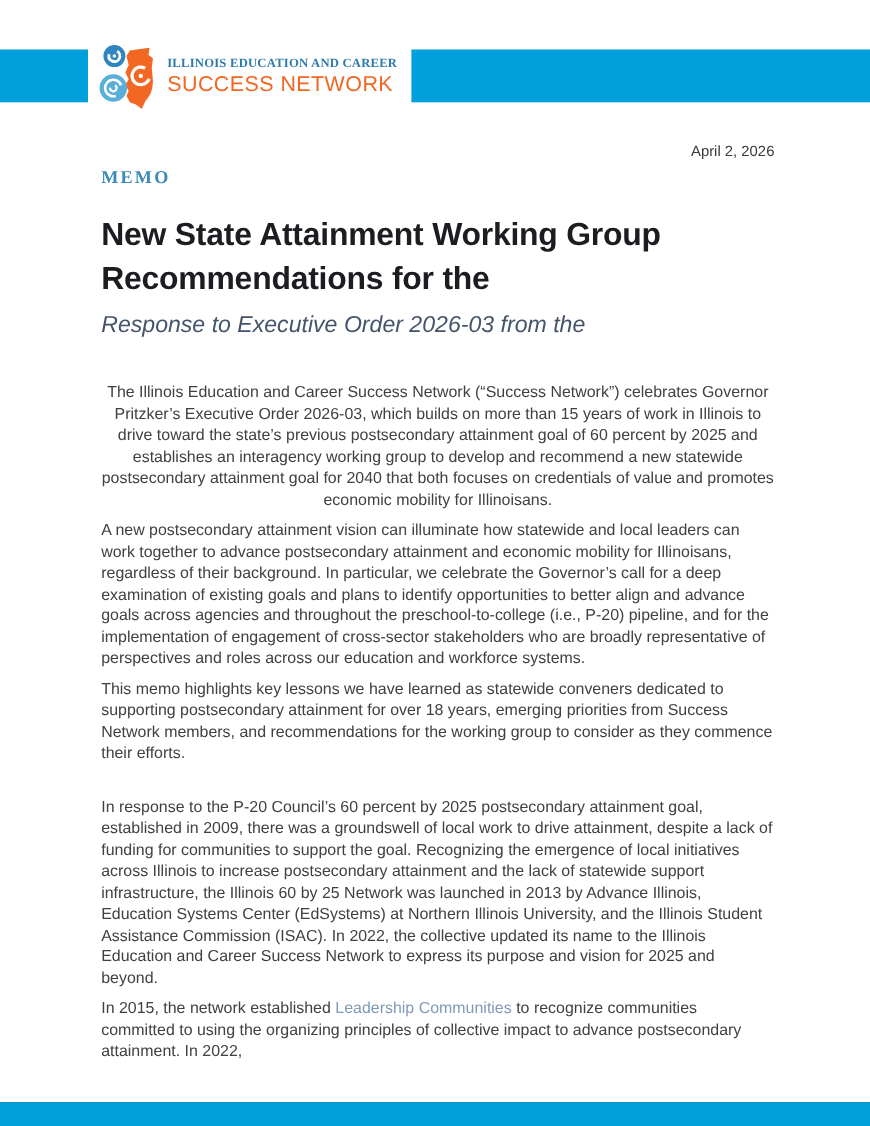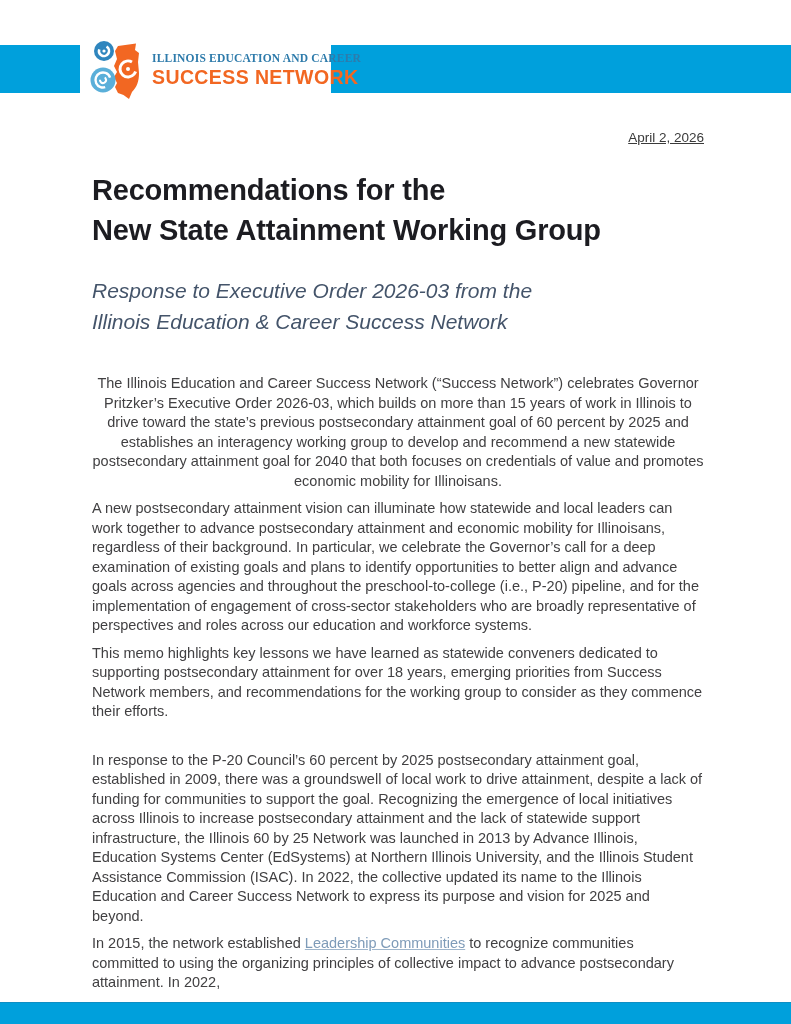--- a/index.html
+++ b/index.html
@@ -9,73 +9,73 @@
     background:#ffffff;
     overflow:hidden;
     font-family:"Liberation Sans", sans-serif;
   }
   
   .top-bar{
     position:absolute;left:0;top:45px;width:791px;height:48px;
     background:#00A0DC;
   }
   .logo-box{
-    position:absolute;left:80px;top:36px;width:251px;height:68px;
+    position:absolute;left:80px;top:36px;width:294px;height:68px;
     background:#ffffff;
   }
   .logo-icons{position:absolute;left:10px;top:3px;width:62px;height:62px;}
   .logo-text{position:absolute;left:72px;top:16px;width:196px;}
   .logo-line1{
     font-family:"Liberation Serif", serif;
     font-size:11.5px;font-weight:700;letter-spacing:.2px;
     color:#2E7BAB;white-space:nowrap;
   }
   .logo-line2{
-    font-size:19.5px;font-weight:700;letter-spacing:.4px;
+    font-size:19.5px;font-weight:400;letter-spacing:.4px;
     color:#F26722;white-space:nowrap;margin-top:2px;
   }
   
   .footer-bar{
     position:absolute;left:0;top:1002px;width:791px;height:22px;
     background:#00A0DC;border-top:1px solid #0E8EC4;
   }
   
   .content{position:absolute;left:92px;top:130px;width:612px;}
   .date{
-    text-align:right;font-size:13.5px;color:#3a3a3a;line-height:16px;text-decoration:underline;
+    text-align:right;font-size:13.5px;color:#3a3a3a;line-height:16px;
   }
   .memo{
     margin-top:6px;
     font-family:"Liberation Serif", serif;
     font-size:16.5px;font-weight:700;letter-spacing:2px;
     color:#3B89B8;line-height:18px;
   }
   h1.title{
     margin:24px 0 0 0;
     font-size:29px;line-height:40px;font-weight:700;
     color:#1C1C21;letter-spacing:-.2px;
   }
   .subtitle{
-    margin-top:25px;
+    margin-top:6px;
     font-style:italic;font-size:21px;line-height:31px;
     color:#44546A;
   }
   p.body{
     margin:8px 0 0 0;
     font-size:14.5px;line-height:19.5px;color:#414042;
   }
   p.body.first{margin-top:37px;text-align:center;}
   h2.section{
     margin:10px 0 0 0;
     font-size:22px;line-height:28px;font-weight:700;
     color:#EE7623;
   }
   p.body.after-section{margin-top:29px;}
   a.doc-link{
-    color:#7E9BB8;text-decoration:underline;text-decoration-color:#9FB6CC;
+    color:#7E9BB8;text-decoration-color:#9FB6CC;
     cursor:pointer;
   }
 </style>
 </head>
 <body>
 
 <div class="page">
 
   <div class="top-bar"></div>
 
@@ -99,29 +99,29 @@
     <div class="logo-text">
       <div class="logo-line1">ILLINOIS EDUCATION AND CAREER</div>
       <div class="logo-line2">SUCCESS NETWORK</div>
     </div>
   </div>
 
   <div class="content">
 
     <div class="date">April 2, 2026</div>
 
+    <div class="memo">MEMO</div>
 
     <h1 class="title">
+      <div>New State Attainment Working Group</div>
       <div>Recommendations for the</div>
-      <div>New State Attainment Working Group</div>
     </h1>
 
     <div class="subtitle">
       <div>Response to Executive Order 2026-03 from the</div>
-      <div>Illinois Education &amp; Career Success Network</div>
     </div>
 
     <p class="body first">The Illinois Education and Career Success Network (“Success Network”) celebrates Governor Pritzker’s Executive Order 2026-03, which builds on more than 15 years of work in Illinois to drive toward the state’s previous postsecondary attainment goal of 60 percent by 2025 and establishes an interagency working group to develop and recommend a new statewide postsecondary attainment goal for 2040 that both focuses on credentials of value and promotes economic mobility for Illinoisans.</p>
 
     <p class="body">A new postsecondary attainment vision can illuminate how statewide and local leaders can work together to advance postsecondary attainment and economic mobility for Illinoisans, regardless of their background. In particular, we celebrate the Governor’s call for a deep examination of existing goals and plans to identify opportunities to better align and advance goals across agencies and throughout the preschool-to-college (i.e., P-20) pipeline, and for the implementation of engagement of cross-sector stakeholders who are broadly representative of perspectives and roles across our education and workforce systems.</p>
 
     <p class="body">This memo highlights key lessons we have learned as statewide conveners dedicated to supporting postsecondary attainment for over 18 years, emerging priorities from Success Network members, and recommendations for the working group to consider as they commence their efforts.</p>
 
 
     <p class="body after-section">In response to the P-20 Council’s 60 percent by 2025 postsecondary attainment goal, established in 2009, there was a groundswell of local work to drive attainment, despite a lack of funding for communities to support the goal. Recognizing the emergence of local initiatives across Illinois to increase postsecondary attainment and the lack of statewide support infrastructure, the Illinois 60 by 25 Network was launched in 2013 by Advance Illinois, Education Systems Center (EdSystems) at Northern Illinois University, and the Illinois Student Assistance Commission (ISAC). In 2022, the collective updated its name to the Illinois Education and Career Success Network to express its purpose and vision for 2025 and beyond.</p>

